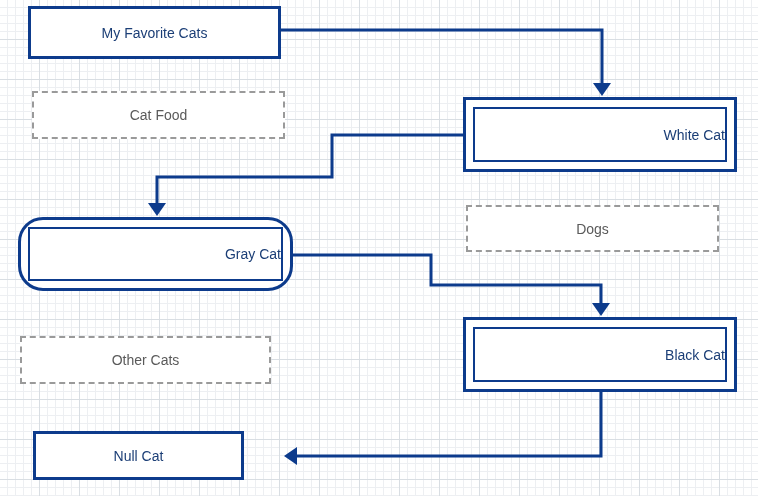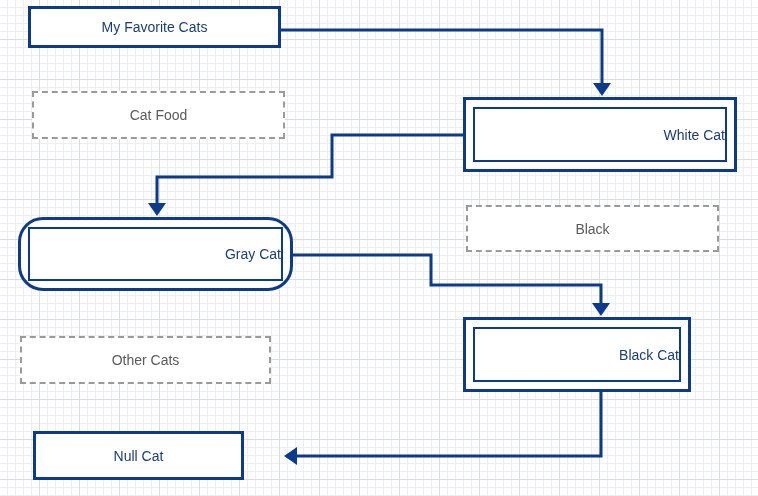--- a/index.html
+++ b/index.html
@@ -44,43 +44,43 @@
     border: 2px dashed var(--ghost-stroke);
     color: var(--ghost-text);
   }
   .label { white-space: nowrap; }
 </style>
 </head>
 <body>
 
 <div id="canvas" style="background-color: rgb(255, 255, 255); background-image: linear-gradient(rgb(217, 222, 227) 1px, transparent 1px), linear-gradient(90deg, rgb(217, 222, 227) 1px, transparent 1px), linear-gradient(rgb(237, 239, 242) 1px, transparent 1px), linear-gradient(90deg, rgb(237, 239, 242) 1px, transparent 1px); background-size: 40px 40px, 40px 40px, 8px 8px, 8px 8px; background-position: -1px -1px;">
   <div id="nodes">
-      <div class="node solid" style="left: 28px; top: 6px; width: 253px; height: 42px;">
+      <div class="node solid" style="left: 28px; top: 6px; width: 253px; height: 53px;">
         <span class="label">My Favorite Cats</span>
       </div>
       <div class="node dashed" style="left: 32px; top: 91px; width: 253px; height: 48px;">
         <span class="label">Cat Food</span>
       </div>
       <div class="node double" style="left: 463px; top: 97px; width: 274px; height: 75px;">
         <div class="inner">
           <span class="label">White Cat</span>
         </div>
       </div>
       <div class="node dashed" style="left: 466px; top: 205px; width: 253px; height: 47px;">
-        <span class="label">Black</span>
+        <span class="label">Dogs</span>
       </div>
       <div class="node double" style="left: 18px; top: 217px; width: 275px; height: 74px; border-radius: 25px;">
         <div class="inner">
           <span class="label">Gray Cat</span>
         </div>
       </div>
       <div class="node dashed" style="left: 20px; top: 336px; width: 251px; height: 48px;">
         <span class="label">Other Cats</span>
       </div>
-      <div class="node double" style="left: 463px; top: 317px; width: 228px; height: 75px;">
+      <div class="node double" style="left: 463px; top: 317px; width: 274px; height: 75px;">
         <div class="inner">
           <span class="label">Black Cat</span>
         </div>
       </div>
       <div class="node solid" style="left: 33px; top: 431px; width: 211px; height: 49px;">
         <span class="label">Null Cat</span>
       </div>
     </div>
   <svg id="edges" xmlns="http://www.w3.org/2000/svg" viewBox="0 0 758 496">
       <polyline points="281,30 602,30 602,85" fill="none" stroke="#0d3b8c" stroke-width="3"></polyline>

